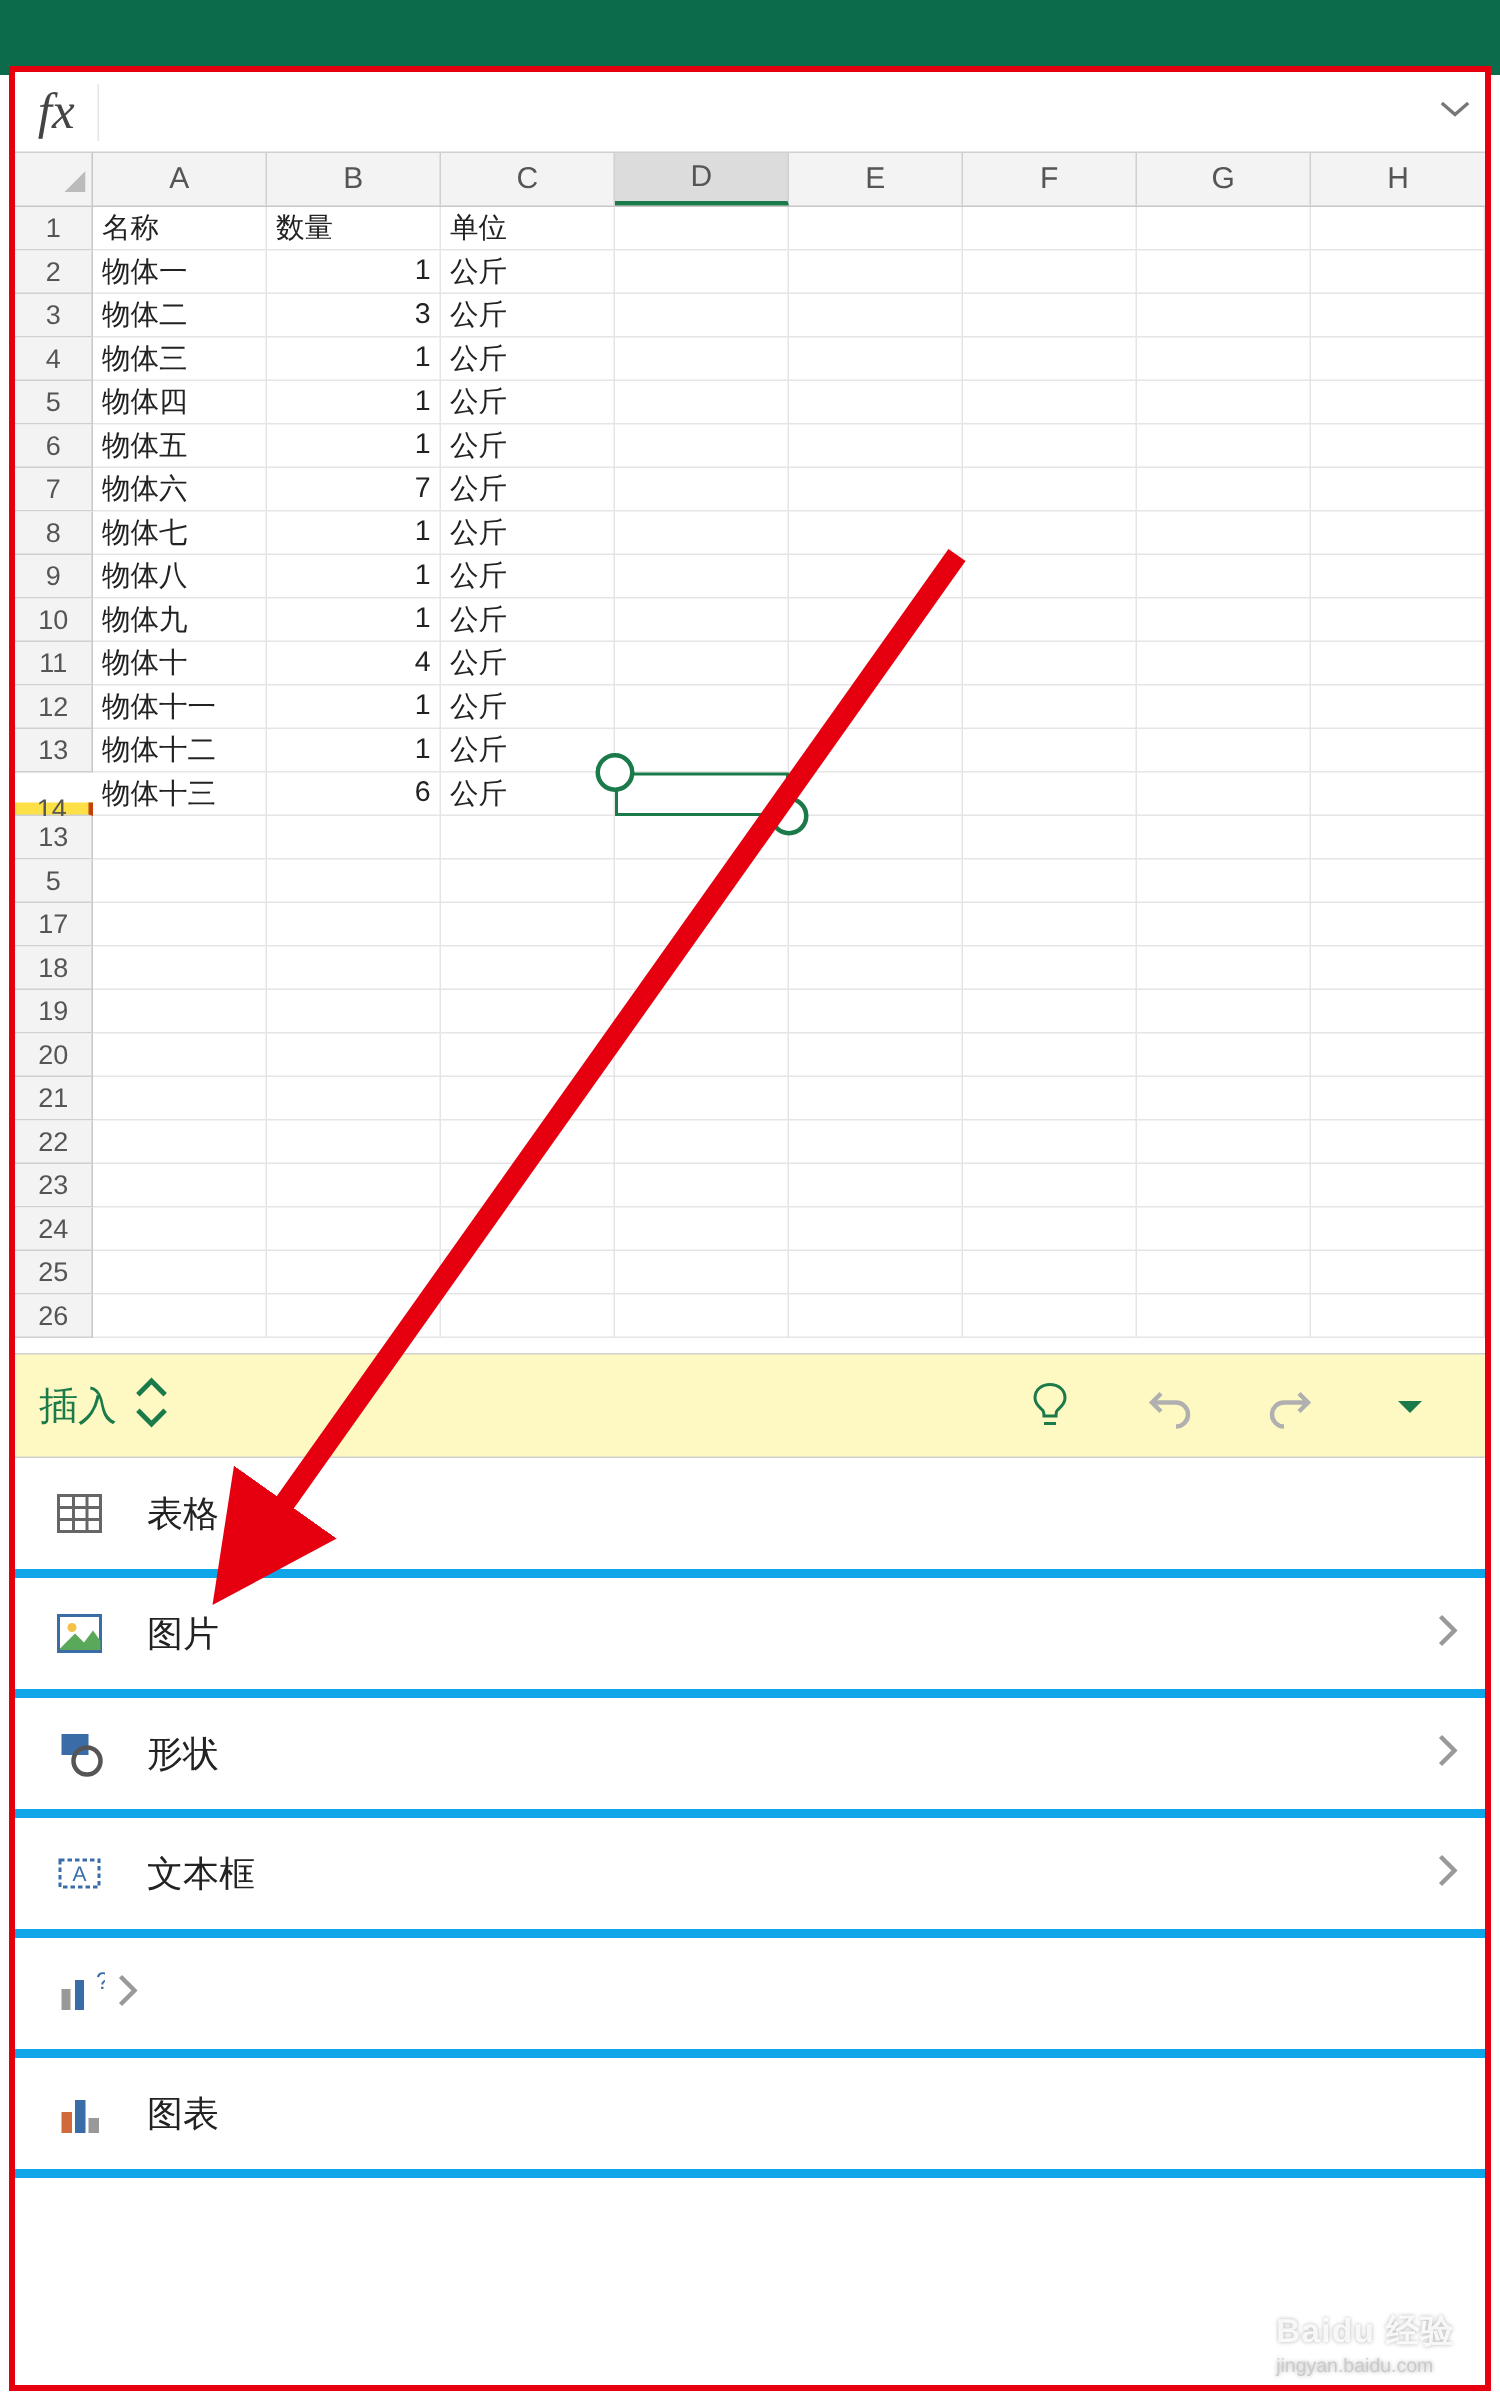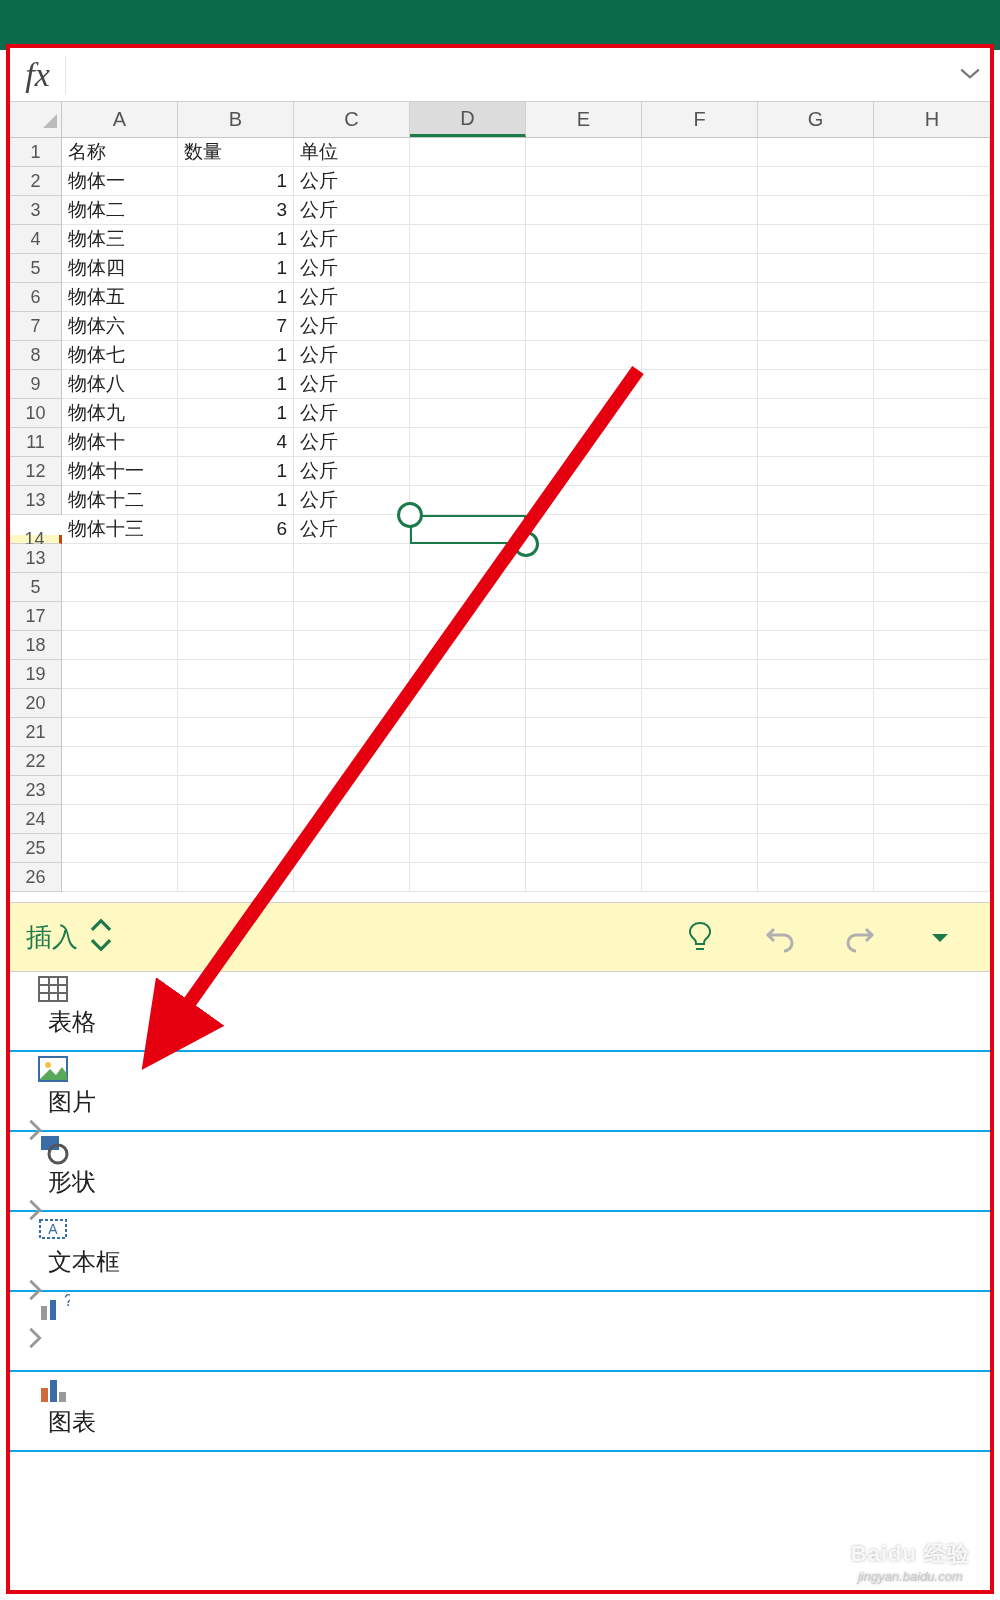--- a/index.html
+++ b/index.html
@@ -21,54 +21,54 @@
   .corner { width: 52px; border-right: 1px solid #c7c7c7; display: flex; align-items: center; justify-content: flex-end; padding-right: 4px; }
   .corner svg { width: 16px; height: 16px; }
   .colh { width: 116px; border-right: 1px solid #d0d0d0; display: flex; align-items: center; justify-content: center; font-size: 20px; color: #555; }
   .colh:last-child { border-right: none; }
   .colh.sel { background: #dcdcdc; border-bottom: 3px solid #1a7a4a; }
 
   
   .rows { }
   .row { display: flex; height: 29px; }
   .rhead { width: 52px; background: #f3f3f3; border-right: 1px solid #c7c7c7; border-bottom: 1px solid #d0d0d0; display: flex; align-items: center; justify-content: center; font-size: 18px; color: #555; }
-  .rhead.sel { background: #fef9c3; border-right: 3px solid #c2410c; margin-top: 20px; }
+  .rhead.sel { background: #fde047; border-right: 3px solid #c2410c; margin-top: 20px; }
   .cell { width: 116px; border-right: 1px solid #e5e5e5; border-bottom: 1px solid #e5e5e5; display: flex; align-items: center; padding: 0 6px; font-size: 19px; color: #222; }
   .cell.num { justify-content: flex-end; }
 
   
   .tabbar { position: absolute; left: 0; right: 0; top: 854px; height: 70px; background: #fef9c3; display: flex; align-items: center; padding: 0 10px; border-top: 1px solid #d0d0d0; border-bottom: 1px solid #d0d0d0; }
   .tabname { color: #1a7a4a; font-size: 26px; margin-left: 6px; margin-right: 10px; }
   .tabchevrons { width: 40px; }
   .tabchevrons svg { width: 26px; height: 40px; }
   .tabgrow { flex: 1; }
   .tbbtn { width: 80px; display: flex; align-items: center; justify-content: center; }
   .tbbtn svg { width: 36px; height: 36px; }
   .tbcollapse svg { width: 20px; height: 14px; }
 
   
   .menu { position: absolute; left: 0; right: 0; top: 924px; bottom: 0; background: #fff; }
-  .mitem { display: flex; align-items: flex-start; height: 80px; border-bottom: 2px solid #0ea5e9; padding: 0 18px; flex-direction: column; }
+  .mitem { display: flex; align-items: center; height: 80px; border-bottom: 6px solid #0ea5e9; padding: 0 18px; }
   .micon { width: 50px; display: flex; align-items: center; justify-content: center; }
   .micon svg { width: 34px; height: 34px; }
   .mlabel { font-size: 24px; color: #222; margin-left: 20px; flex: 1; }
   .mchevron svg { width: 14px; height: 24px; }
 
   
   .sel-overlay { position: absolute; pointer-events: none; }
   .sel-rect { position: absolute; border: 2px solid #1a7a4a; background: transparent; }
   .sel-handle { position: absolute; width: 26px; height: 26px; border: 3px solid #1a7a4a; border-radius: 50%; background: #fff; }
 
   
   .arrow { position: absolute; pointer-events: none; }
 
   
-  .wm { position: absolute; right: 30px; bottom: 16px; color: rgba(255,255,255,0.75); font-size: 14px; text-shadow: 0 0 3px rgba(0,0,0,.3); text-align: center; }
+  .wm { position: absolute; right: 30px; bottom: 16px; color: rgba(255,255,255,0.75); font-size: 14px; text-shadow: 0 0 3px rgba(0,0,0,.3); }
   .wm .big { font-size: 22px; font-weight: bold; color: rgba(255,255,255,.85); letter-spacing: 1px; }
-  .wm .sm { font-size: 13px; color: rgba(200,200,200,.9); font-style: italic; }
+  .wm .sm { font-size: 13px; color: rgba(200,200,200,.9); }
 </style>
 </head>
 <body>
 
 <div class="outer">
   <div class="green-top"></div>
   <div class="red-border"></div>
 
   <div class="content">
 

